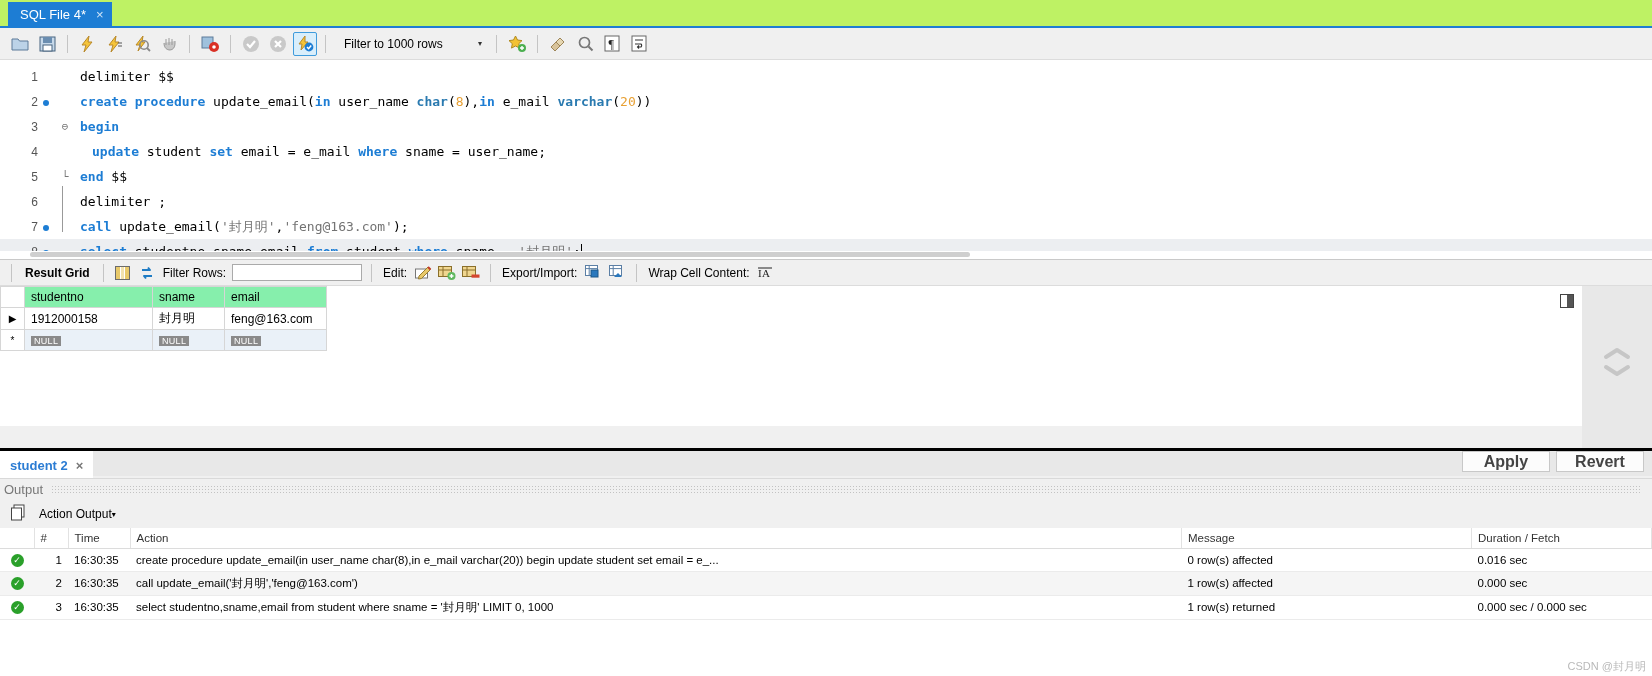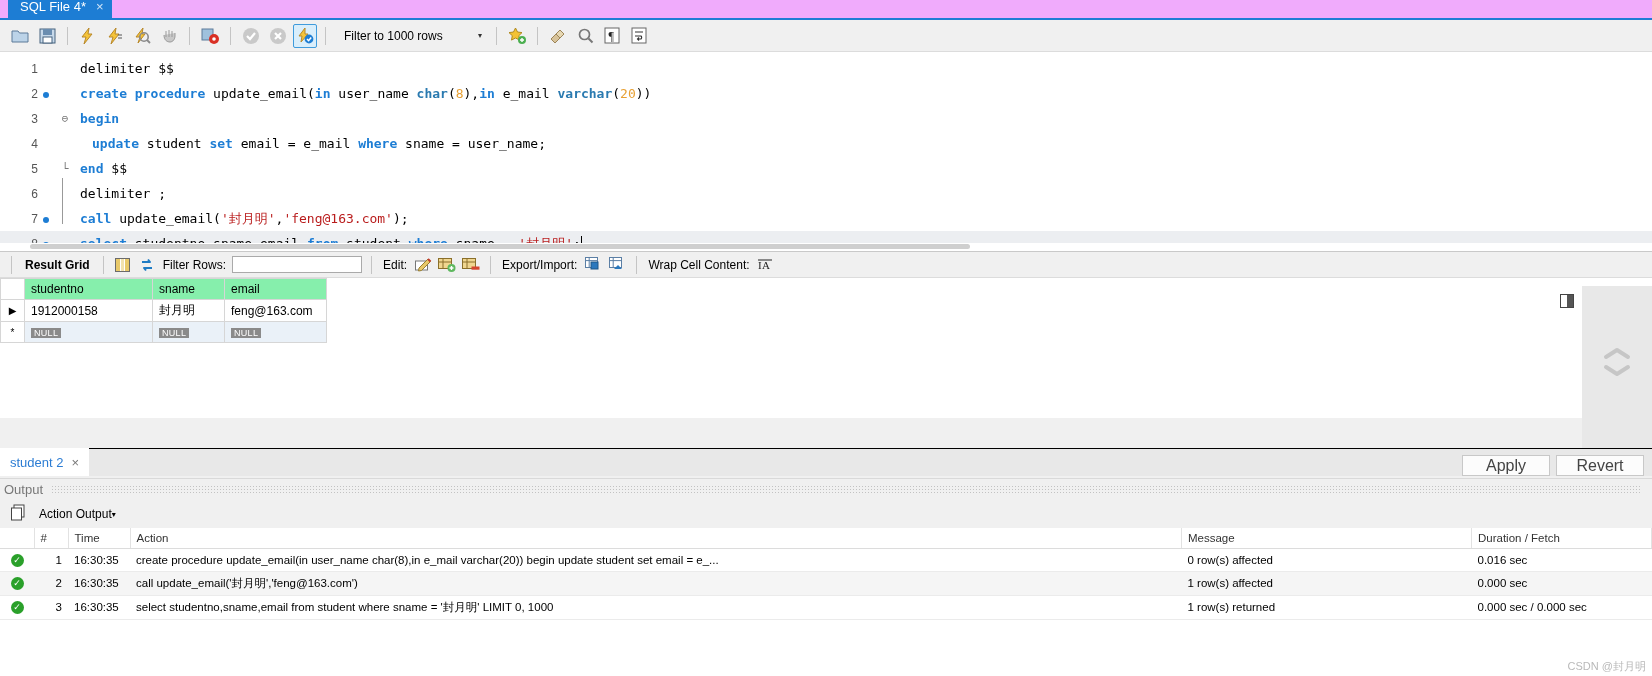--- a/index.html
+++ b/index.html
@@ -9,21 +9,21 @@
     overflow: hidden;
     background: #ffffff;
     font-family: "Liberation Sans", sans-serif;
     font-size: 12px;
     color: #000;
   }
   .app { position: relative; width: 1652px; height: 676px; background:#f0f0f0; }
 
   
   .tabbar {
-    height: 20px; background: #f0abfc;
+    height: 28px; background: #bef264;
     border-bottom: 2px solid #1d7dd4;
     display: flex; align-items: flex-end;
     padding-left: 8px;
   }
   .sqltab {
     background: #1d7dd4; color: #fff;
     height: 24px; padding: 0 8px 0 12px;
     display: flex; align-items: center; gap: 10px;
     font-size: 13px;
   }
@@ -64,21 +64,21 @@
   .gutter-num {
     width: 38px; text-align: right; color:#555; font-size: 12px;
     font-family: "Liberation Sans", sans-serif;
   }
   .gutter-mark { width: 16px; text-align:center; }
   .dot { display:inline-block; width:6px; height:6px; border-radius:50%; background:#1d7dd4; }
   .fold { width: 22px; text-align:center; color:#777; font-size:11px; }
   .code-text { padding-left: 4px; white-space: pre; }
   .kw  { color: #1d7dd4; font-weight: bold; }
   .kw2 { color: #2a7ab0; font-weight: bold; }
-  .str { color: #b91c1c; }
+  .str { color: #737373; }
   .num { color: #e8a033; }
   .pln { color: #000; }
   .caret-bar {
     display:inline-block; width:1px; height:15px; background:#000;
     vertical-align:-3px;
   }
   .fold-line {
     position:absolute; left: 62px; width:1px; background:#999;
   }
   .hscroll-track {
@@ -141,22 +141,23 @@
     display:flex; flex-direction:column; align-items:center; gap:0px; color:#c2c2c2;
   }
   .sq-toggle {
     position:absolute; right: 78px; top: 294px; width: 14px; height: 14px;
     border: 1px solid #444; background: linear-gradient(to right, #fff 0 50%, #555 50% 100%);
   }
 
   
   .result-footer {
     position:absolute; left:0; right:0; top: 448px; height: 28px;
-    background:#e8e8e8; display:flex; align-items:flex-end;
-    border-top: 1px solid #000000;
+    background:#e8e8e8; display:flex; align-items:flex-start;
+    border-top: 3px solid #000000;
+    font-weight: bold;
   }
   .res-tab {
     background:#fff; height:28px; padding: 0 10px;
     display:flex; align-items:center; gap:8px;
     color:#2b7cd3; font-size: 13px;
   }
   .res-tab .tab-close { color:#777; }
   .footer-btns { margin-left:auto; display:flex; gap:6px; padding-right: 8px; }
   .fbtn {
     width: 88px; height: 21px; background:#fcfcfc; border:1px solid #c8c8c8;

